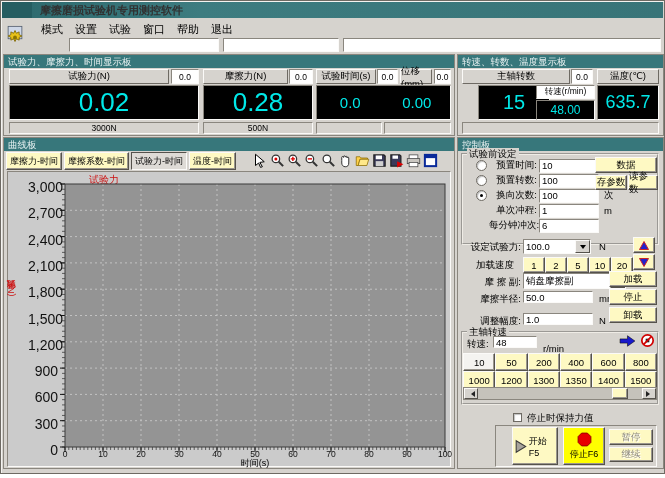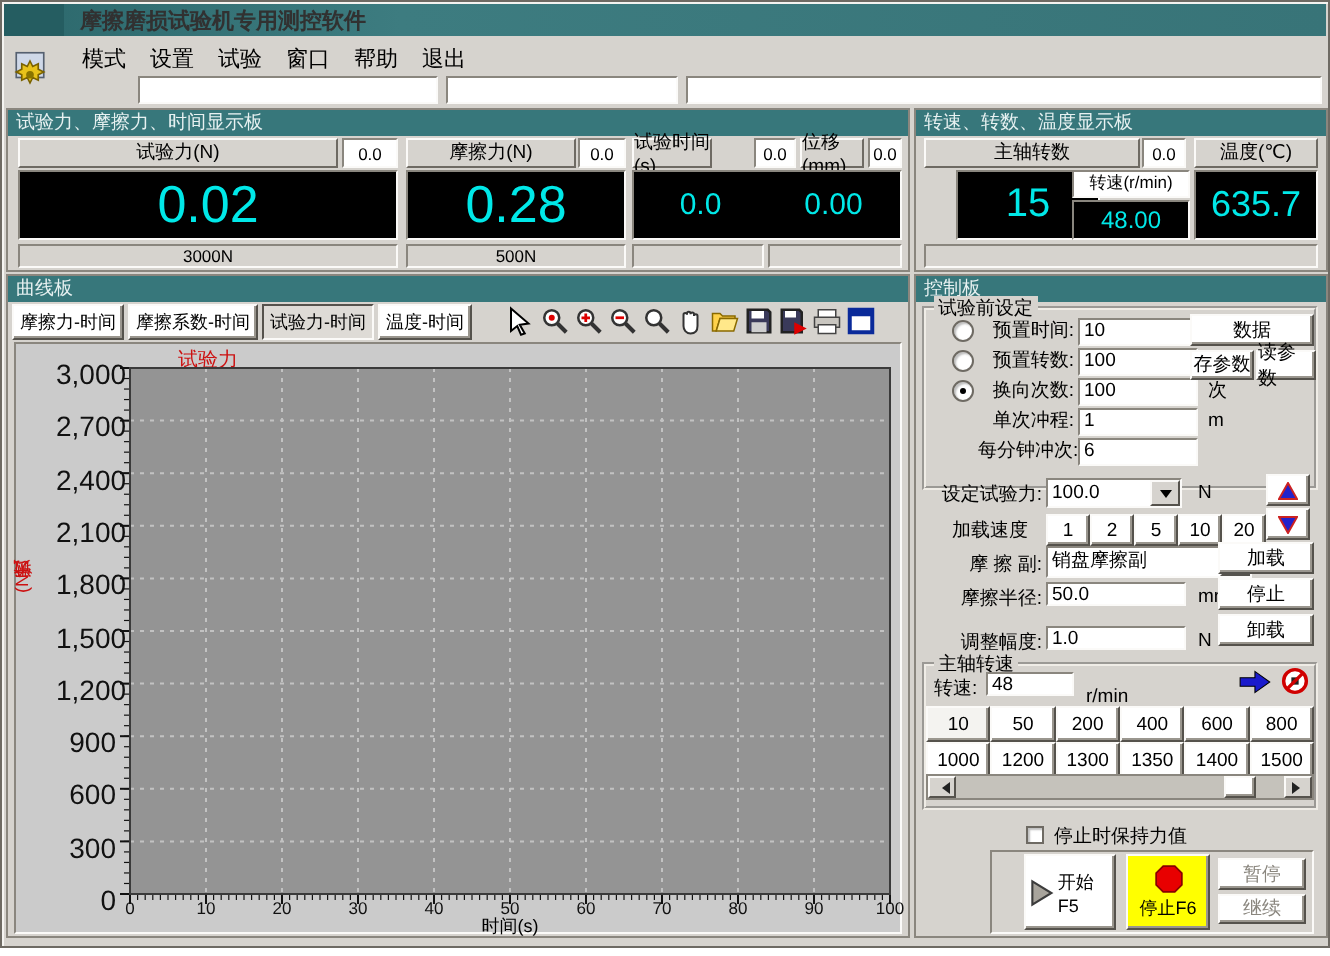--- a/index.html
+++ b/index.html
@@ -6,21 +6,21 @@
   body{width:665px;height:478px;position:relative;font-family:"Liberation Sans","DejaVu Sans",sans-serif;font-size:11px;color:#000;overflow:hidden;}
   .win{position:absolute;left:0;top:0;width:663px;height:472px;background:#d6d3ce;border:1px solid #6e6a63;box-shadow:inset 1px 1px 0 #f4f3f0;}
   .abs{position:absolute;box-sizing:border-box;}
   .titlebar{left:1px;top:1px;width:661px;height:16px;background:linear-gradient(90deg,#2c686c,#3d7c80 30%,#387478);display:flex;align-items:center;}
   .titlebar .lseg{position:absolute;left:0;top:0;width:30px;height:16px;background:#255d61;}
   .titletext{margin-left:38px;font-size:11px;font-weight:bold;color:#313131;position:relative;}
   .menu-item{padding:2px 6px;cursor:default;}
   .tb-box{border:1px solid;border-color:#8a867e #fbfaf8 #fbfaf8 #8a867e;background:#d6d3ce;}
   .panel{border:1px solid #8a867e;background:#d6d3ce;}
   .phdr{height:13px;line-height:13px;background:#37777b;color:#e7f1f1;font-size:9.5px;padding-left:4px;}
-  .btn{background:#ffffff;border:1px solid;border-color:#fbfaf8 #55524c #55524c #fbfaf8;box-shadow:inset -1px -1px 0 #9a968e;display:flex;align-items:center;justify-content:center;cursor:default;}
+  .btn{background:#fef9c3;border:1px solid;border-color:#fbfaf8 #55524c #55524c #fbfaf8;box-shadow:inset -1px -1px 0 #9a968e;display:flex;align-items:center;justify-content:center;cursor:default;}
   .btn.pressed{border-color:#55524c #fbfaf8 #fbfaf8 #55524c;box-shadow:none;background:#dedbd6;}
   .sunk{border:1px solid;border-color:#8a867e #fbfaf8 #fbfaf8 #8a867e;}
   .white{background:#fff;}
   .blk{background:#000;color:#00e8e8;display:flex;align-items:center;justify-content:center;border:1px solid;border-color:#8a867e #fbfaf8 #fbfaf8 #8a867e;}
   .lblbtn{font-size:9.5px;display:flex;align-items:center;justify-content:center;background:#d6d3ce;border:1px solid;border-color:#fbfaf8 #6e6a63 #6e6a63 #fbfaf8;}
   .peak{font-size:8.5px;display:flex;align-items:center;justify-content:center;background:#fff;border:1px solid;border-color:#8a867e #fbfaf8 #fbfaf8 #8a867e;}
   .rangebox{font-size:8.5px;display:flex;align-items:center;justify-content:center;background:#d6d3ce;border:1px solid;border-color:#8a867e #fbfaf8 #fbfaf8 #8a867e;}
   .tab{font-size:9px;padding:0 3px;height:16px;}
   .icon15{width:15px;height:15px;display:inline-block;}
   .chartbg{background:#cbcbcb;border:1px solid;border-color:#8a867e #fbfaf8 #fbfaf8 #8a867e;}
@@ -76,21 +76,21 @@
   <div class="abs tb-box white" style="left:222px;top:37px;width:116px;height:14px;"></div>
   <div class="abs tb-box white" style="left:342px;top:37px;width:318px;height:14px;"></div>
 
   <div class="abs panel" style="left:2px;top:53px;width:452px;height:82px;">
     <div class="phdr">试验力、摩擦力、时间显示板</div>
   </div>
   <div class="abs lblbtn" style="left:8px;top:68px;width:160px;height:15px;">试验力(N)</div>
   <div class="abs peak" style="left:170px;top:68px;width:28px;height:15px;">0.0</div>
   <div class="abs lblbtn" style="left:202px;top:68px;width:85px;height:15px;">摩擦力(N)</div>
   <div class="abs peak" style="left:288px;top:68px;width:24px;height:15px;">0.0</div>
-  <div class="abs lblbtn" style="left:315px;top:68px;width:40px;height:15px;">试验时间(s)</div>
+  <div class="abs lblbtn" style="left:315px;top:68px;width:60px;height:15px;">试验时间(s)</div>
   <div class="abs peak" style="left:376px;top:68px;width:21px;height:15px;">0.0</div>
   <div class="abs lblbtn" style="left:399px;top:68px;width:32px;height:15px;">位移(mm)</div>
   <div class="abs peak" style="left:433px;top:68px;width:17px;height:15px;">0.0</div>
   <div class="abs blk" style="left:8px;top:84px;width:190px;height:35px;font-size:26px;">0.02</div>
   <div class="abs blk" style="left:202px;top:84px;width:110px;height:35px;font-size:26px;">0.28</div>
   <div class="abs blk" style="left:315px;top:84px;width:135px;height:35px;font-size:15px;">
     <span style="flex:1;text-align:center;">0.0</span>
     <span style="flex:1;text-align:center;">0.00</span>
   </div>
   <div class="abs rangebox" style="left:8px;top:121px;width:190px;height:12px;">3000N</div>

